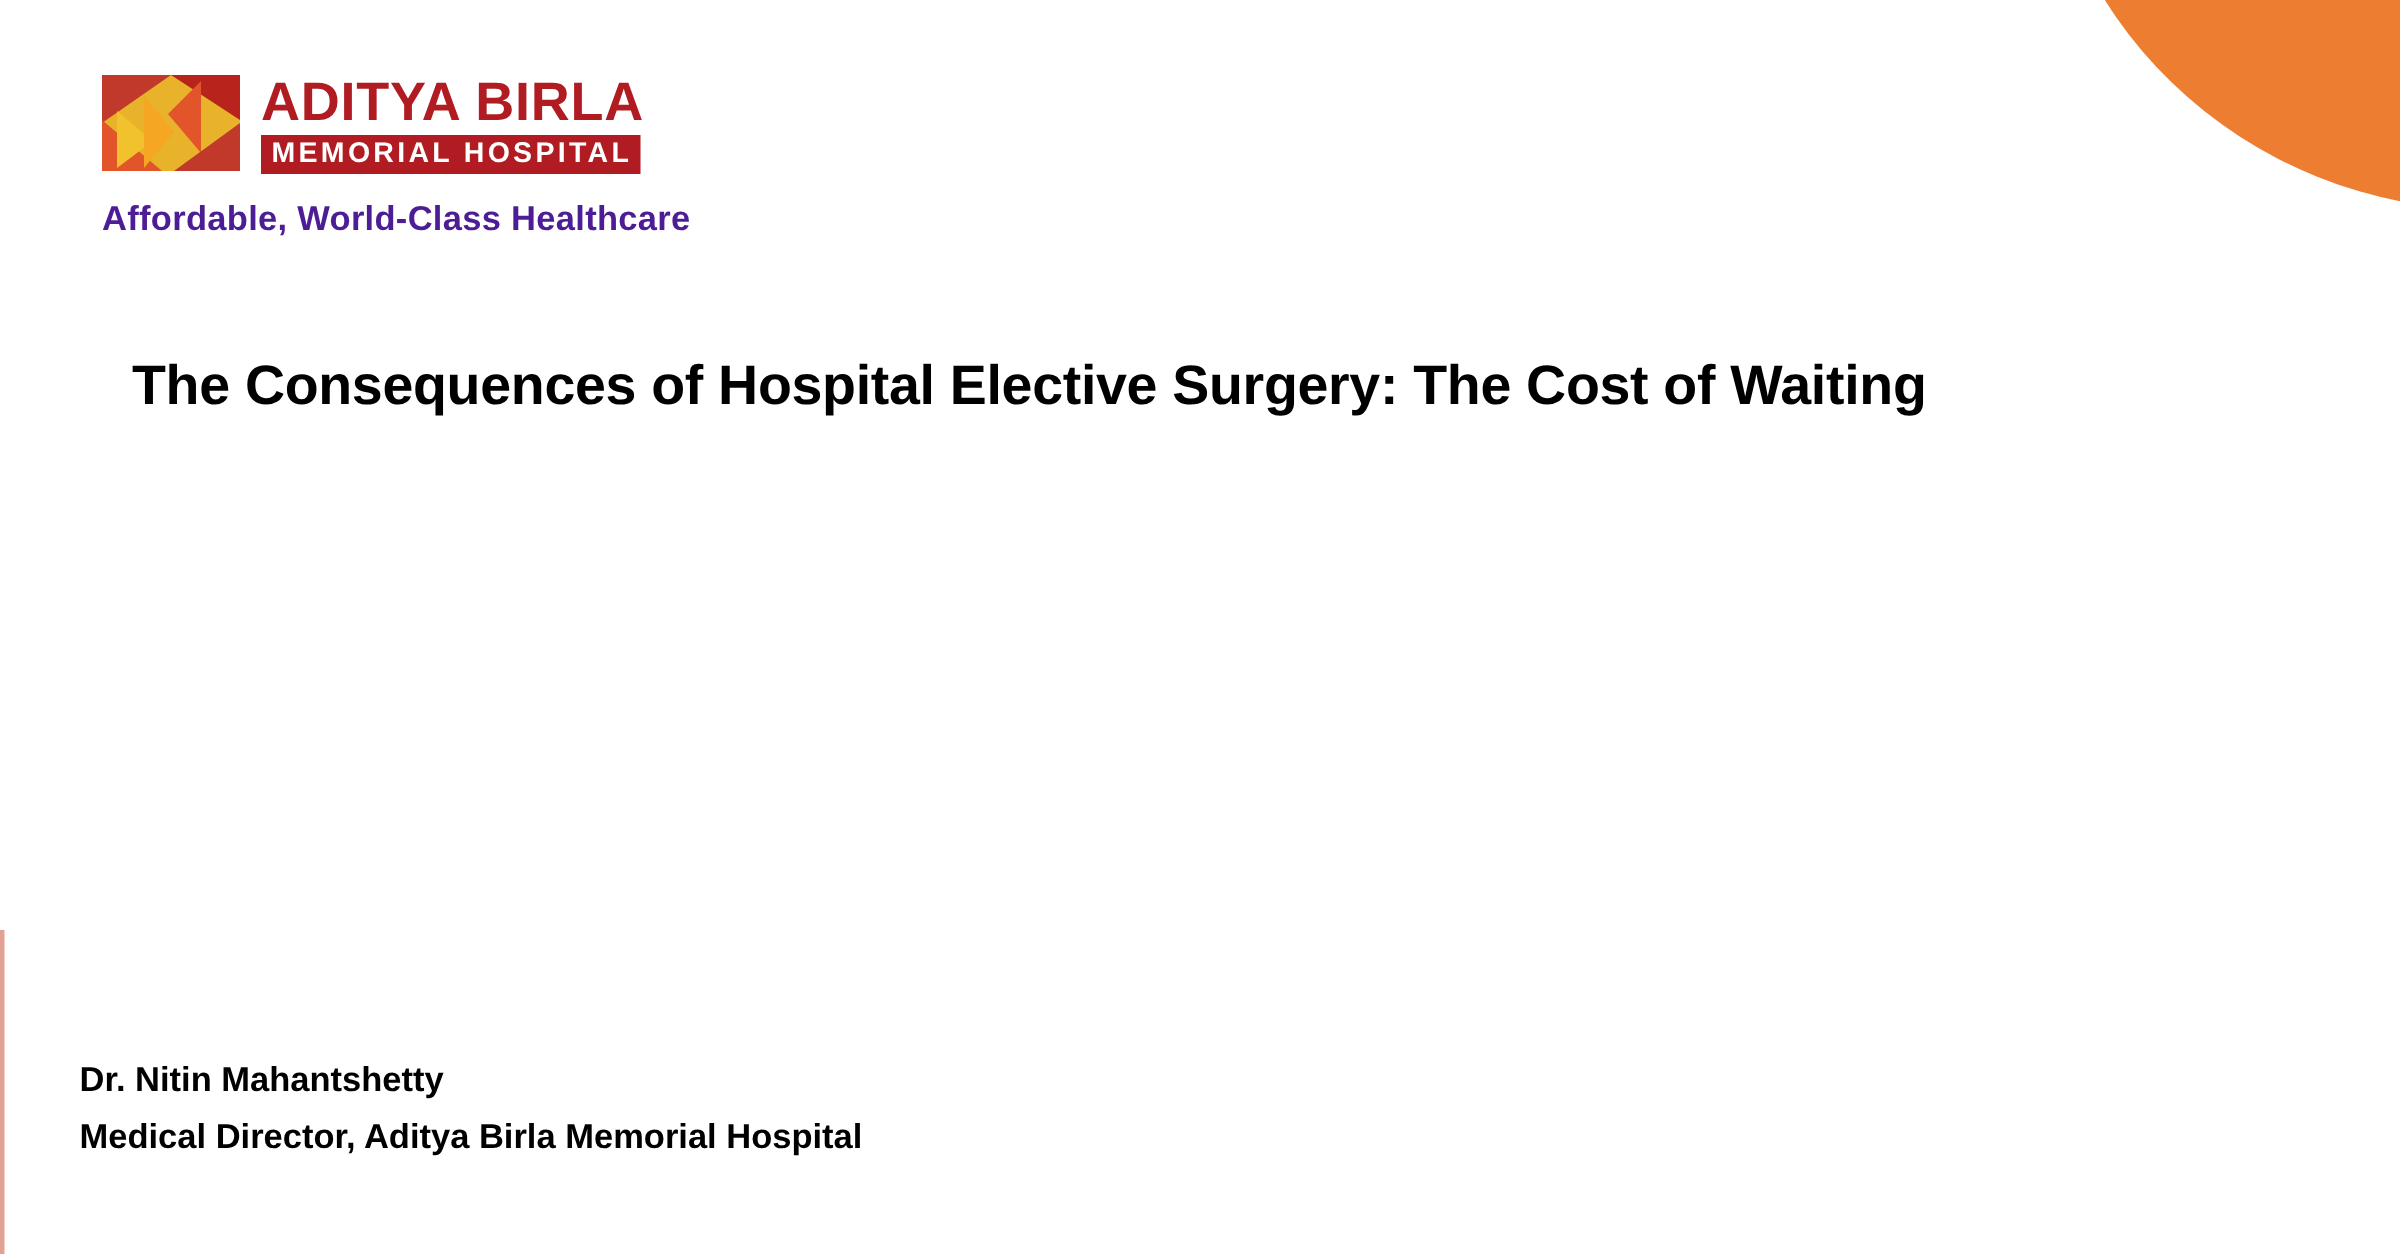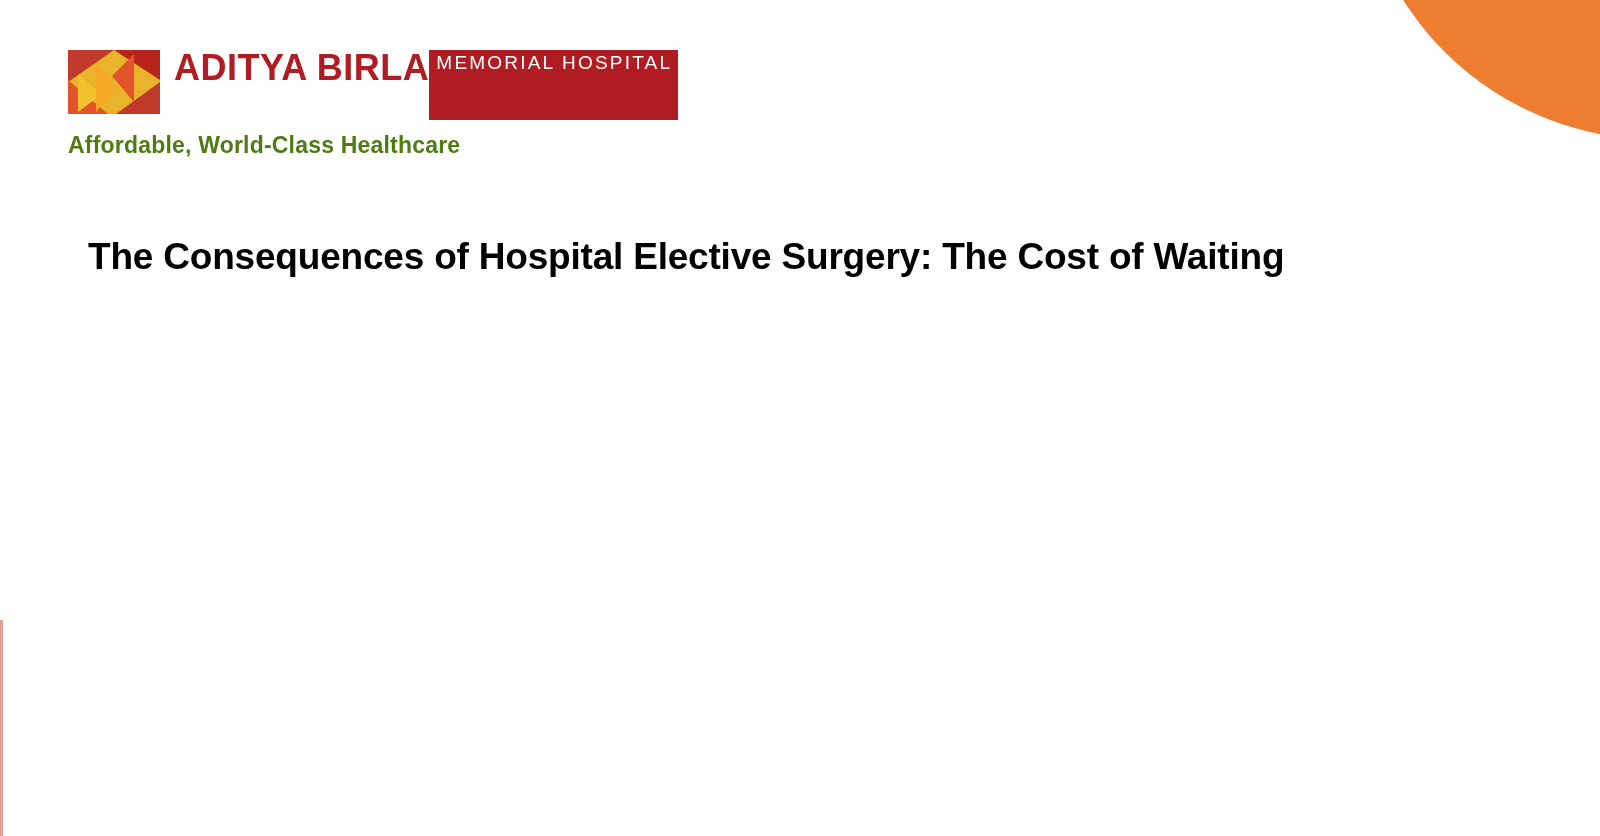--- a/index.html
+++ b/index.html
@@ -67,49 +67,50 @@
   .tri2 { right:0; top:0; width:0; height:0; border-right:46px solid #B8241B; border-bottom:30px solid transparent; }
   .tri3 { left:0; bottom:0; width:0; height:0; border-left:40px solid #E2552A; border-top:34px solid transparent; }
   .tri4 { right:0; bottom:0; width:0; height:0; border-right:44px solid #C0392B; border-top:32px solid transparent; }
   .tri5 { left:28px; top:14px; width:0; height:0; border-left:20px solid #F5A623; border-bottom:24px solid transparent; border-top:24px solid transparent; }
   .tri6 { left:44px; top:4px; width:0; height:0; border-right:22px solid #E2552A; border-bottom:26px solid transparent; border-top:22px solid transparent; }
   .tri7 { left:10px; top:24px; width:0; height:0; border-left:24px solid #F2C12E; border-top:20px solid transparent; border-bottom:18px solid transparent;}
 
   .logo-text {
     margin-left: 14px;
     display: flex;
+    flex-direction: column;
     justify-content: flex-start;
   }
   .logo-name {
     font-family: "Liberation Sans", sans-serif;
     font-weight: bold;
     font-size: 36px;
     letter-spacing: 0.5px;
     color: #B01C22;
     line-height: 40px;
     white-space: nowrap;
   }
   .logo-sub {
     background: #B01C22;
     color: #ffffff;
-    font-weight: normal;
+    font-weight: bold;
     font-size: 19px;
     letter-spacing: 2.2px;
     padding: 2px 6px 3px 7px;
     line-height: 21px;
     margin-top: 2px;
     white-space: nowrap;
     width: max-content;
   }
   .logo-tagline {
     margin-top: 12px;
     font-family: "Liberation Sans", sans-serif;
     font-weight: bold;
     font-size: 23px;
-    color: #4d7c0f;
+    color: #4c1d95;
     letter-spacing: 0.2px;
     white-space: nowrap;
   }
 
   
   .slide-title {
     position: absolute;
     left: 88px;
     top: 208px;
     width: 1430px;
@@ -156,14 +157,18 @@
       <div class="logo-text">
         <div class="logo-name">ADITYA BIRLA</div>
         <div class="logo-sub">MEMORIAL HOSPITAL</div>
       </div>
     </div>
     <div class="logo-tagline">Affordable, World-Class Healthcare</div>
   </div>
 
   <h1 class="slide-title">The Consequences of Hospital Elective Surgery: The Cost of Waiting</h1>
 
+  <div class="presenter">
+    <div>Dr. Nitin Mahantshetty</div>
+    <div>Medical Director, Aditya Birla Memorial Hospital</div>
+  </div>
 
 </div>
 
 </body></html>

